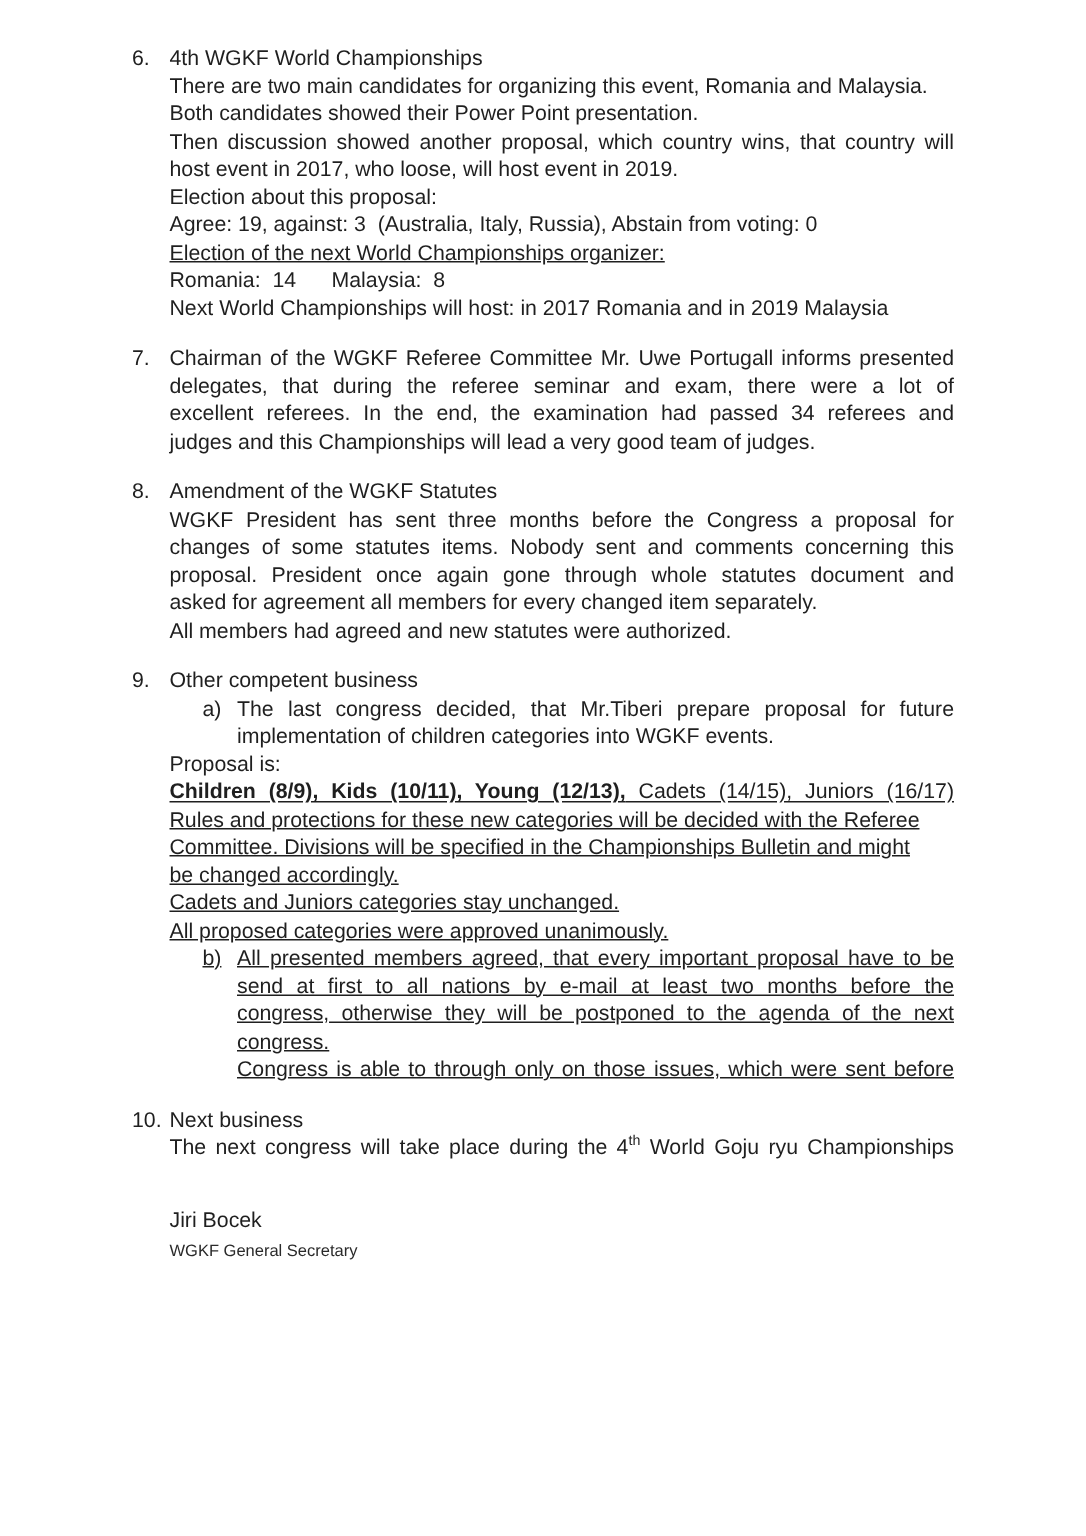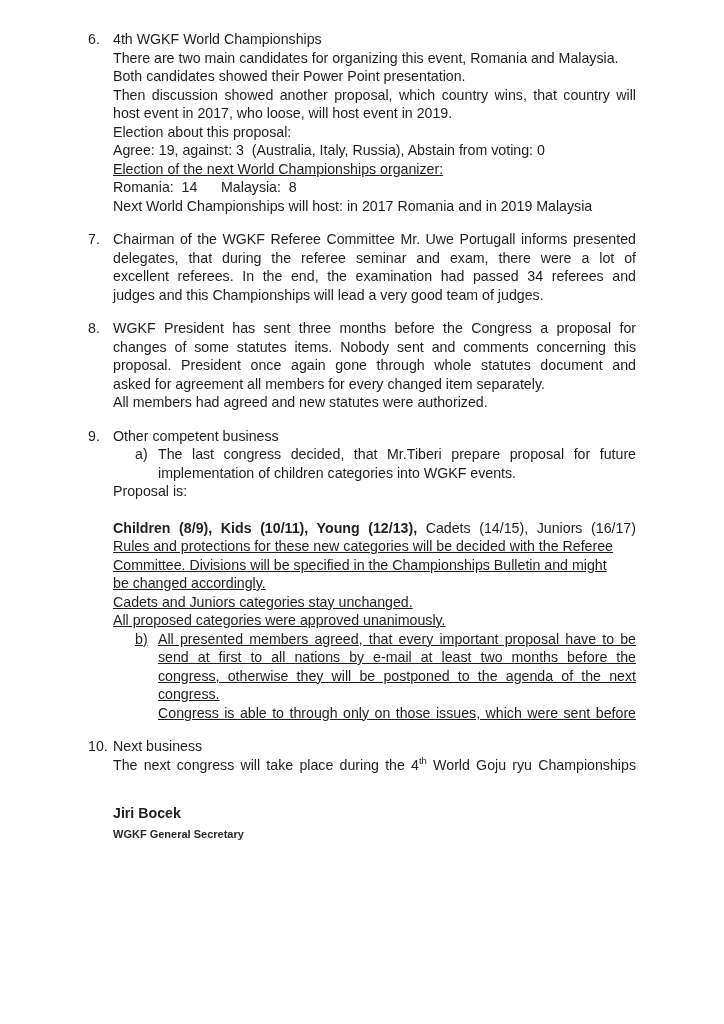--- a/index.html
+++ b/index.html
@@ -21,24 +21,24 @@
   .item + .item { margin-top: 15px; }
   .num { flex: 0 0 25px; }
   .ibody { flex: 1; min-width: 0; }
   .sub { display: flex; margin-left: 22px; }
   .letter { flex: 0 0 23px; }
   .sbody { flex: 1; min-width: 0; }
   .line { }
   .jl { text-align: justify; text-align-last: justify; }
   .pre { white-space: pre-wrap; }
   .mt12 { margin-top: 0; text-decoration: underline; }
-  .cats { text-underline-offset: 2px; margin-top: 18px; }
+  .cats { text-decoration: underline; text-underline-offset: 2px; }
   .cats .b { font-weight: bold; }
   sup.sup { font-size: 9.5px; vertical-align: super; line-height: 0; }
-  .signature { margin-top: 30px; margin-left: 25px; font-weight: bold; }
+  .signature { margin-top: 30px; margin-left: 25px; }
   .sig-name { font-size: 14.2px; }
   .sig-role { font-size: 11px; margin-top: 2px; color: #2a2a2a; }
 </style>
 </head>
 <body>
 
 <div class="page">
 
   <section class="item">
     <div class="num">6.</div>
@@ -62,20 +62,21 @@
       <div class="line jl">Chairman of the WGKF Referee Committee Mr. Uwe Portugall informs presented</div>
       <div class="line jl">delegates, that during the referee seminar and exam, there were a lot of</div>
       <div class="line jl">excellent referees. In the end, the examination had passed 34 referees and</div>
       <div class="line">judges and this Championships will lead a very good team of judges.</div>
     </div>
   </section>
 
   <section class="item">
     <div class="num">8.</div>
     <div class="ibody">
+      <div class="line">Amendment of the WGKF Statutes</div>
       <div class="line jl">WGKF President has sent three months before the Congress a proposal for</div>
       <div class="line jl">changes of some statutes items. Nobody sent and comments concerning this</div>
       <div class="line jl">proposal. President once again gone through whole statutes document and</div>
       <div class="line">asked for agreement all members for every changed item separately.</div>
       <div class="line">All members had agreed and new statutes were authorized.</div>
     </div>
   </section>
 
   <section class="item">
     <div class="num">9.</div>

